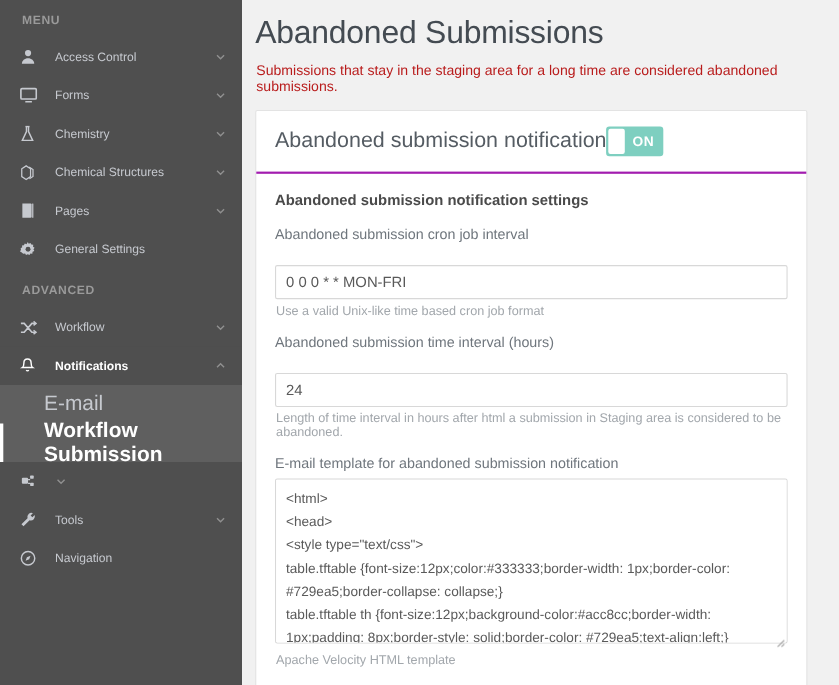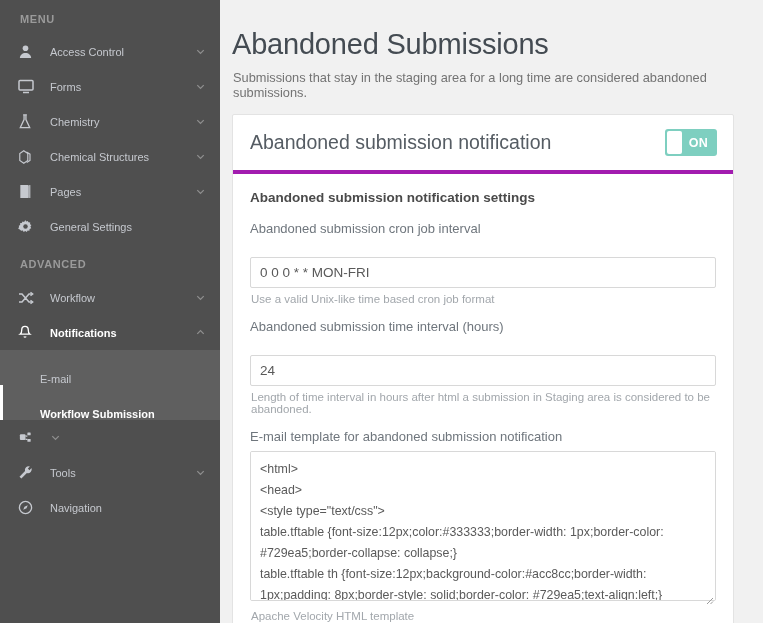--- a/index.html
+++ b/index.html
@@ -50,74 +50,73 @@
   }
   .nav-item .ico svg { display: block; }
   .nav-item .lbl { flex: 1; white-space: nowrap; }
   .nav-item .chev { color: #8f8f8f; display: flex; align-items: center; }
   .nav-item.active-parent { background: #4f4f4f; }
   .nav-item.active-parent .lbl { color: #ffffff; font-weight: bold; }
   .nav-item.active-parent .ico { color: #ffffff; }
 
   .submenu { background: #5f5f5f; }
   .sub-item {
-    display: flex; align-items: flex-end;
+    display: flex; align-items: center;
     height: 35px;
     padding-left: 40px;
     color: #c6c9cf;
-    font-size: 11px;
+    font-size: 19px;
     cursor: pointer;
     position: relative;
   }
   .sub-item.active {
     color: #ffffff;
     font-weight: bold;
   }
   .sub-item.active::before {
     content: "";
     position: absolute;
     left: 0; top: 0; bottom: 0;
     width: 3px;
     background: #ffffff;
   }
 
   
   .main {
     flex: 1;
     height: 623px;
     background: #f1f1f1;
-    padding: 24px 10px 0 12px;
+    padding: 10px 10px 0 12px;
     overflow: hidden;
   }
   .page-title {
     font-size: 29px;
     color: #444b52;
     font-weight: normal;
     letter-spacing: -.2px;
     padding: 4px 0 0 0;
   }
   .page-sub {
     font-size: 12.8px;
-    color: #737373;
+    color: #b91c1c;
     padding: 9px 0 0 1px;
   }
 
   .card {
     margin-top: 14px;
     background: #ffffff;
     border: 1px solid #e3e3e3;
     border-radius: 2px;
     width: 502px;
   }
   .card-head {
     display: flex;
     align-items: center;
-    justify-content: space-between;
     padding: 14px 16px 14px 17px;
-    border-bottom: 4px solid #a21caf;
+    border-bottom: 2px solid #a21caf;
   }
   .card-head-title {
     font-size: 19.5px;
     color: #555c63;
     font-weight: normal;
   }
   .toggle {
     width: 52px; height: 27px;
     background: #7ecfc0;
     border-radius: 3px;

